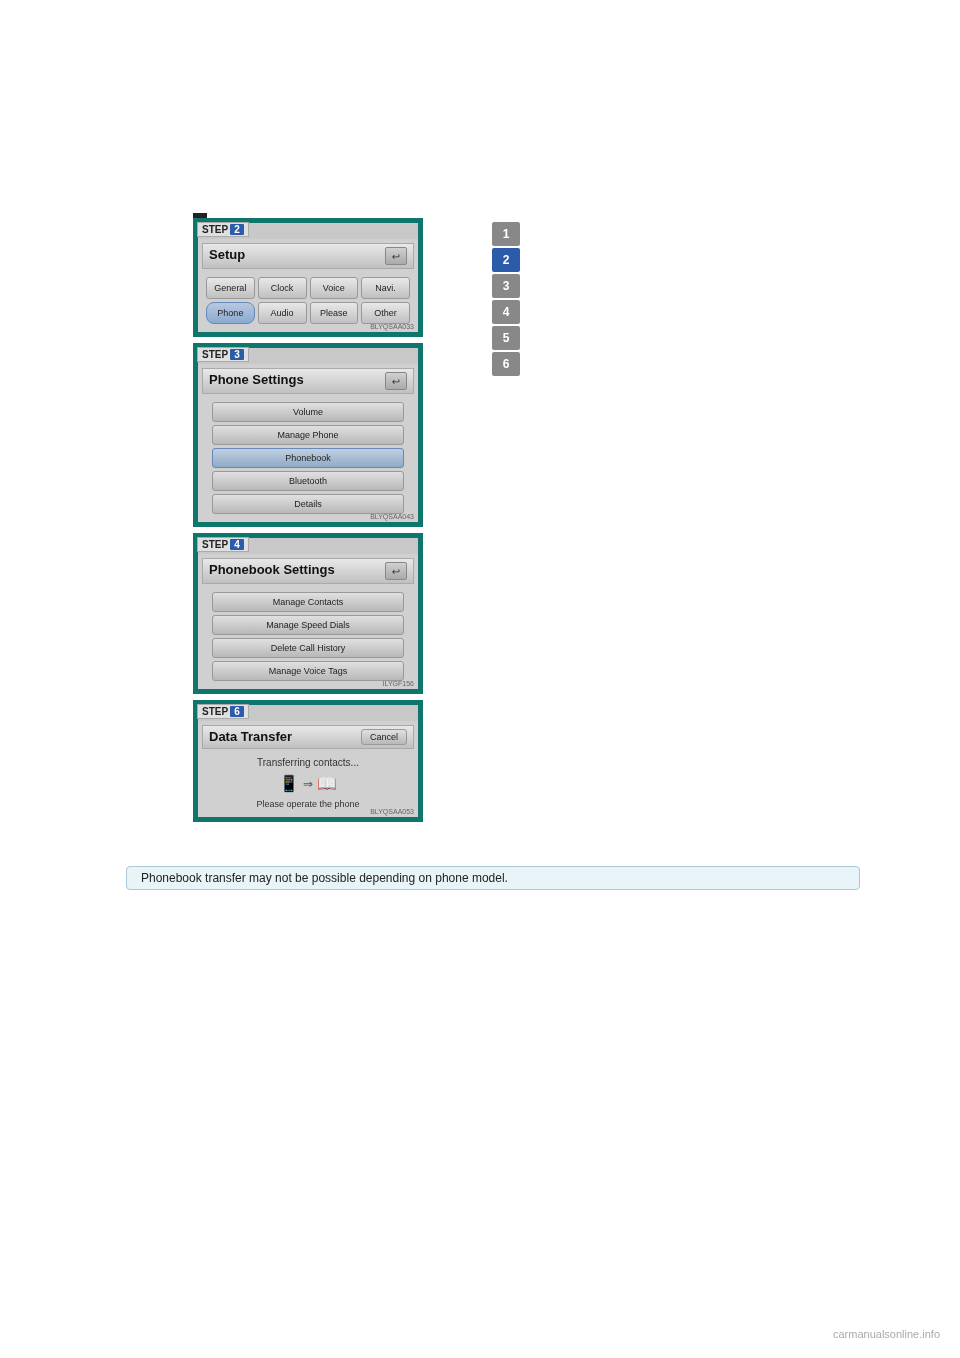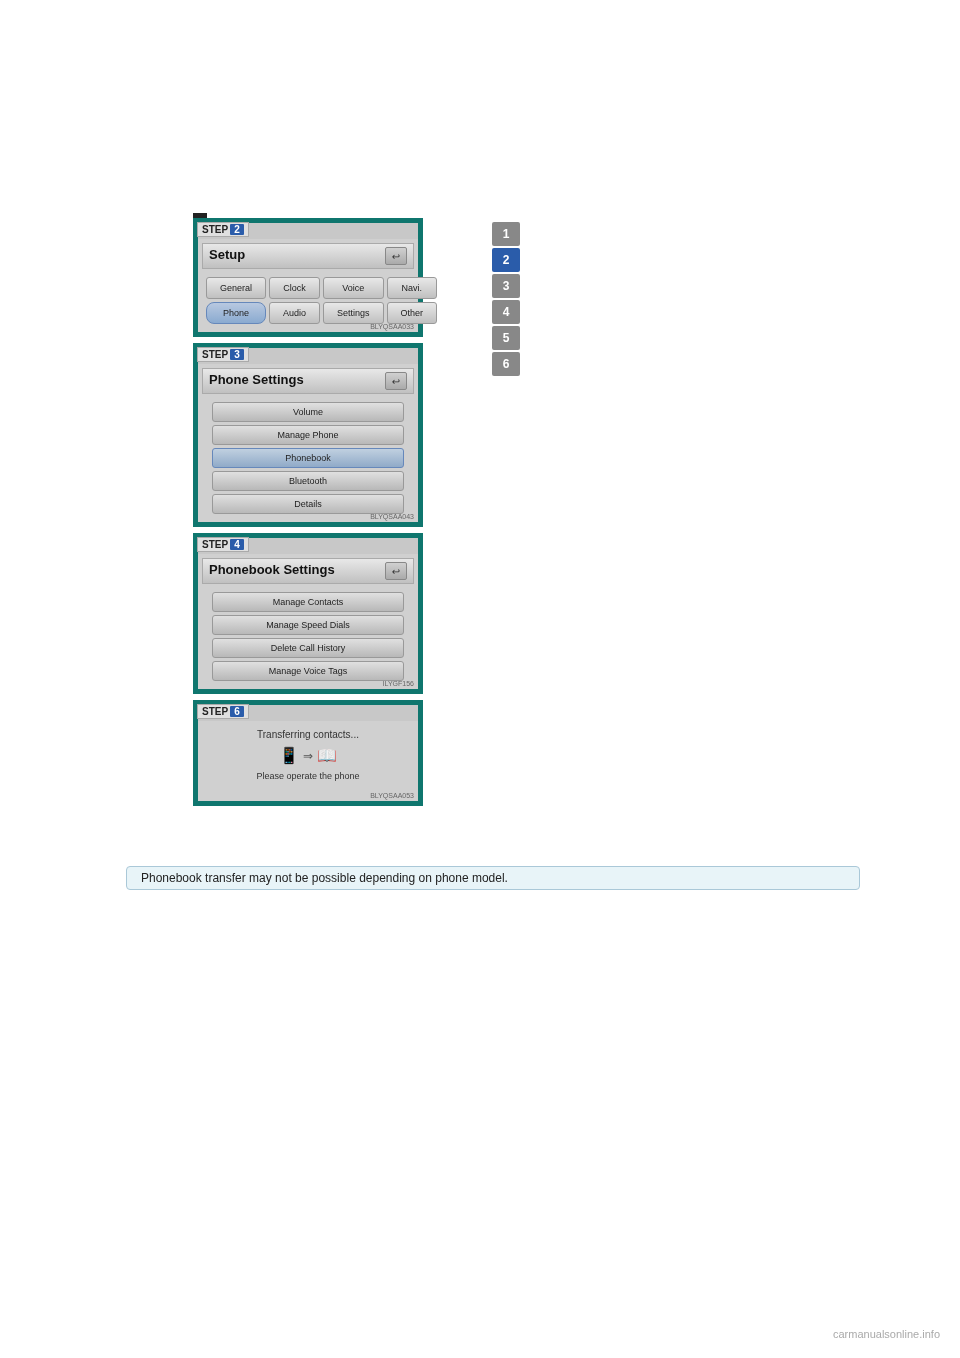--- a/index.html
+++ b/index.html
@@ -153,21 +153,21 @@
       padding: 4px;
     }
 
     .grid-btn {
       background: linear-gradient(to bottom, #e8e8e8, #c0c0c0);
       border: 1px solid #999;
       border-radius: 3px;
       font-size: 9px;
       color: #222;
       text-align: center;
-      padding: 5px 13px;
+      padding: 5px 2px;
       cursor: pointer;
     }
 
     .grid-btn.highlighted {
       background: linear-gradient(to bottom, #b8c8e0, #8aaad0);
       border-color: #6688bb;
       border-radius: 8px;
     }
 
     
@@ -326,21 +326,21 @@
             <span>↩</span>
           </div>
         </div>
         <div class="btn-grid">
           <div class="grid-btn">General</div>
           <div class="grid-btn">Clock</div>
           <div class="grid-btn">Voice</div>
           <div class="grid-btn">Navi.</div>
           <div class="grid-btn highlighted">Phone</div>
           <div class="grid-btn">Audio</div>
-          <div class="grid-btn">Settings</div>
+          <div class="grid-btn">Please</div>
           <div class="grid-btn">Other</div>
         </div>
       </div>
       <span class="img-code">BLYQSAA033</span>
     </div>
 
     <div class="screen">
       <div class="step-label">
         <span class="step-word">STEP</span>
         <span class="step-num">3</span>
@@ -384,20 +384,26 @@
       </div>
       <span class="img-code">ILYGF156</span>
     </div>
 
     <div class="screen">
       <div class="step-label">
         <span class="step-word">STEP</span>
         <span class="step-num">6</span>
       </div>
       <div class="screen-inner">
+        <div class="screen-header">
+          <span class="screen-title">Data Transfer</span>
+          <div class="cancel-btn-small">
+            <span>Cancel</span>
+          </div>
+        </div>
         <div class="data-transfer-body">
           <div class="transferring-text">Transferring contacts...</div>
           <div class="transfer-icons">
             <span class="phone-icon">📱</span>
             <span class="arrow-icon">⇒</span>
             <span class="book-icon">📖</span>
           </div>
           <div class="operate-text">Please operate the phone</div>
         </div>
       </div>

